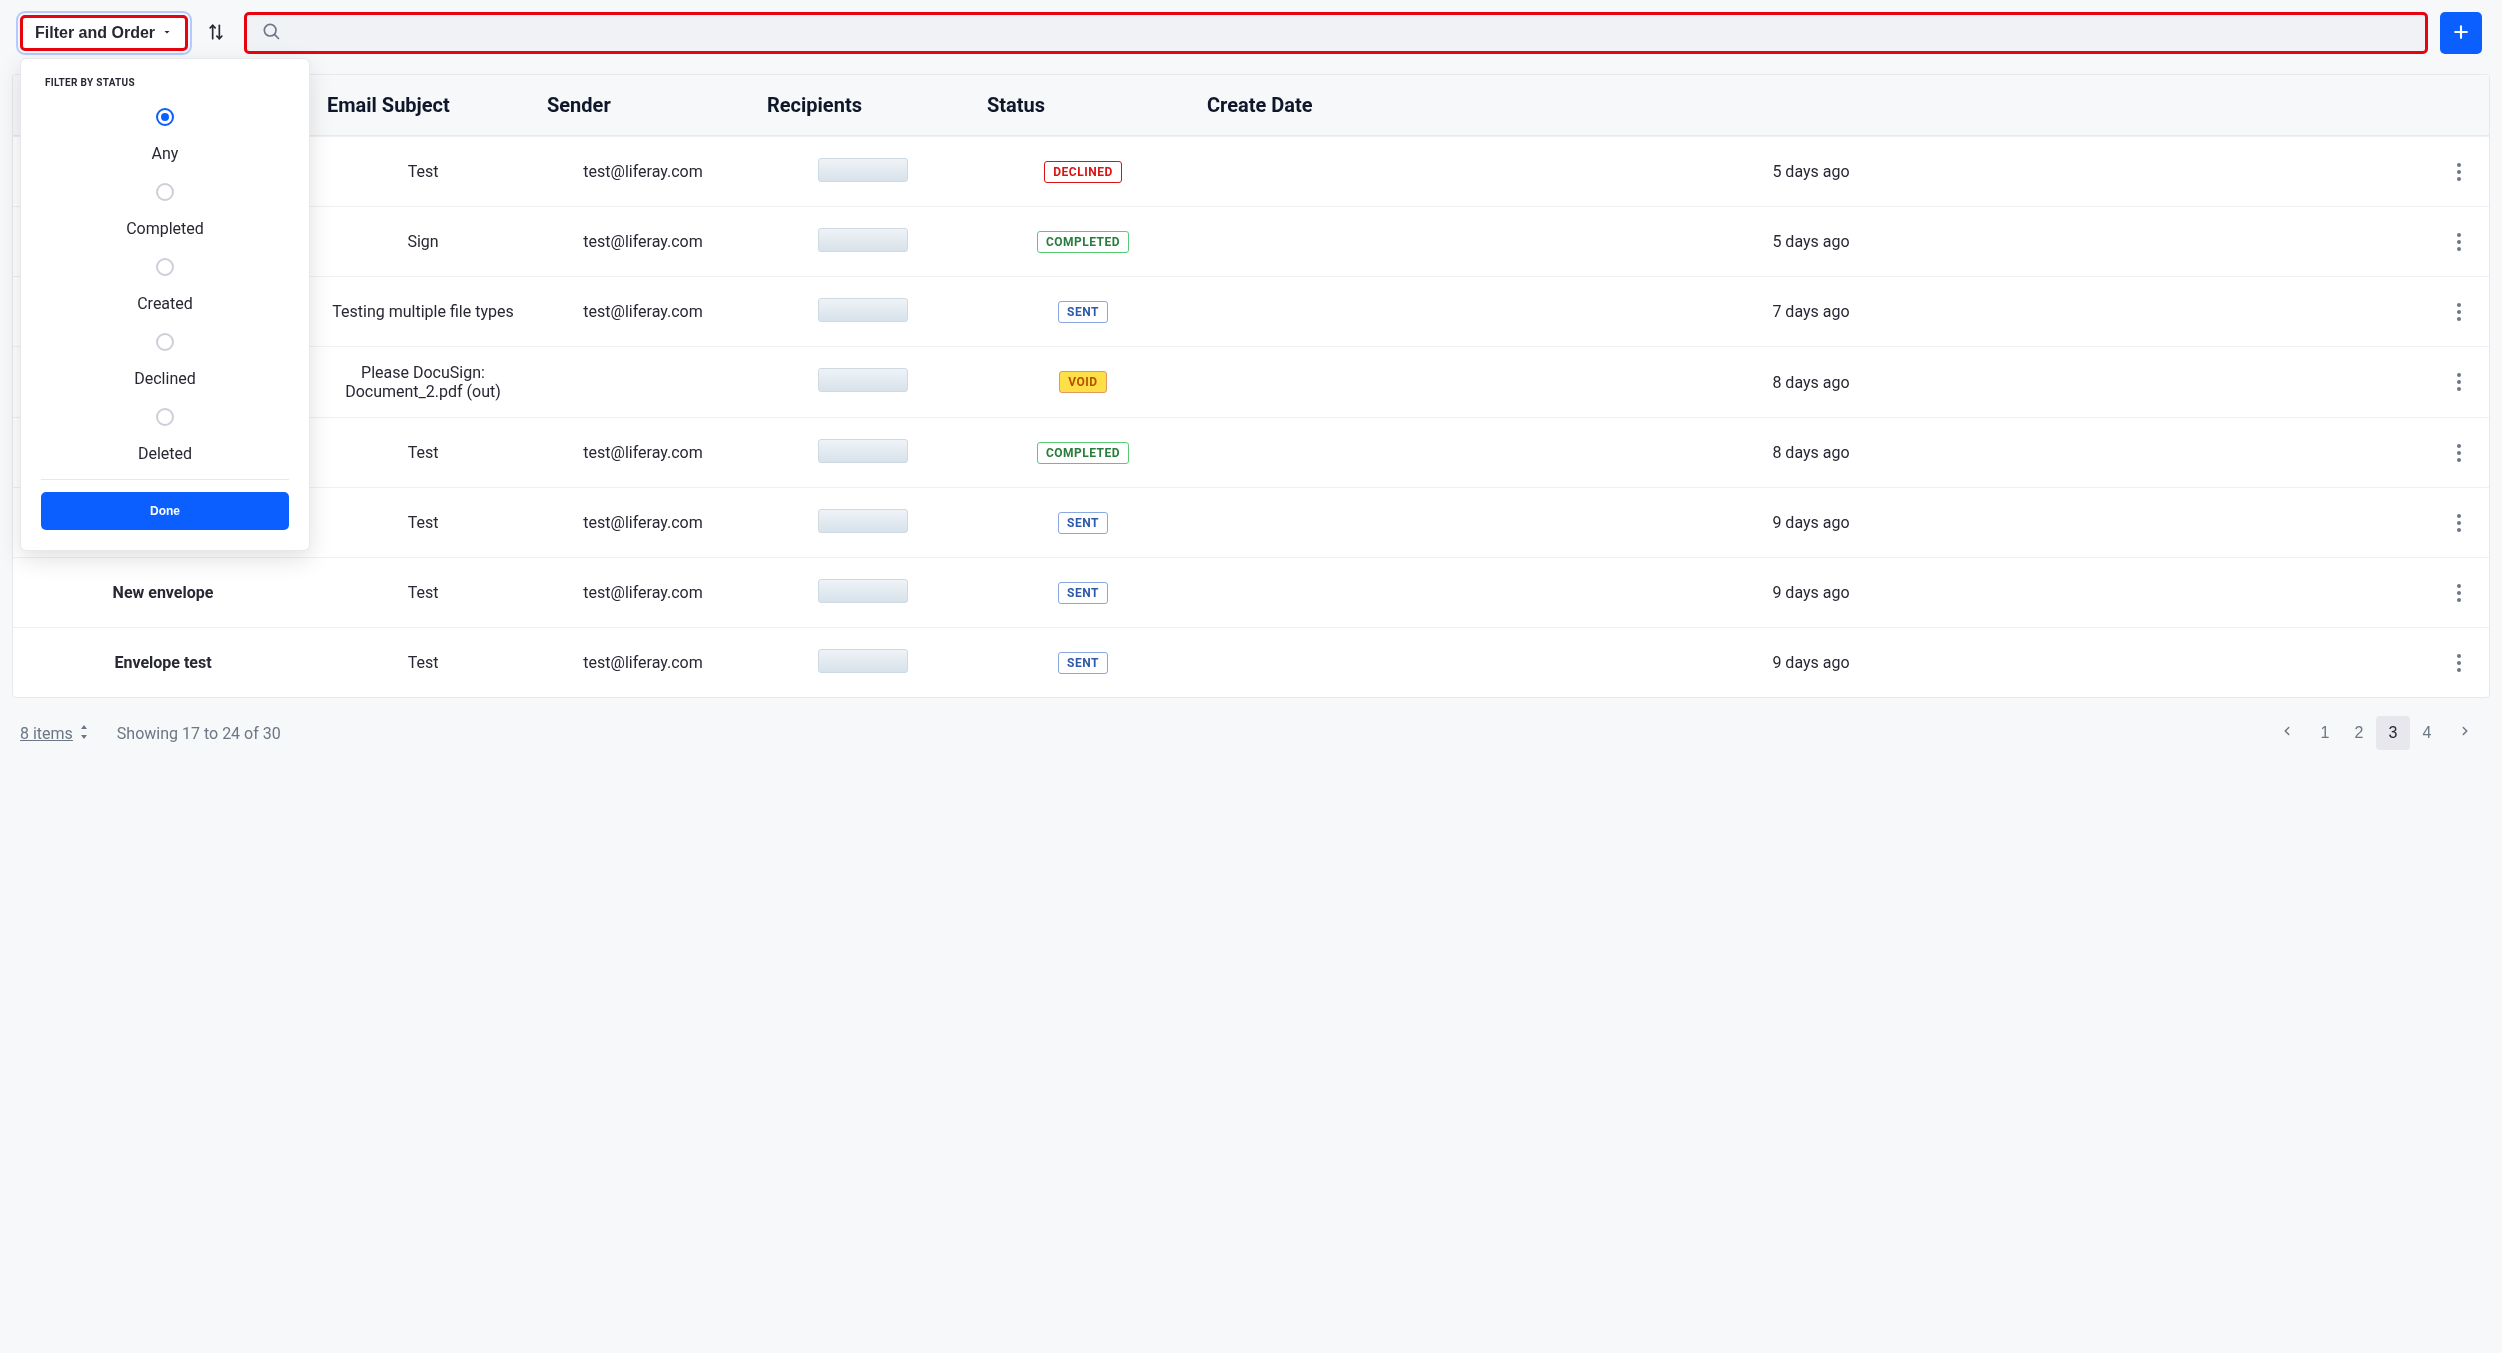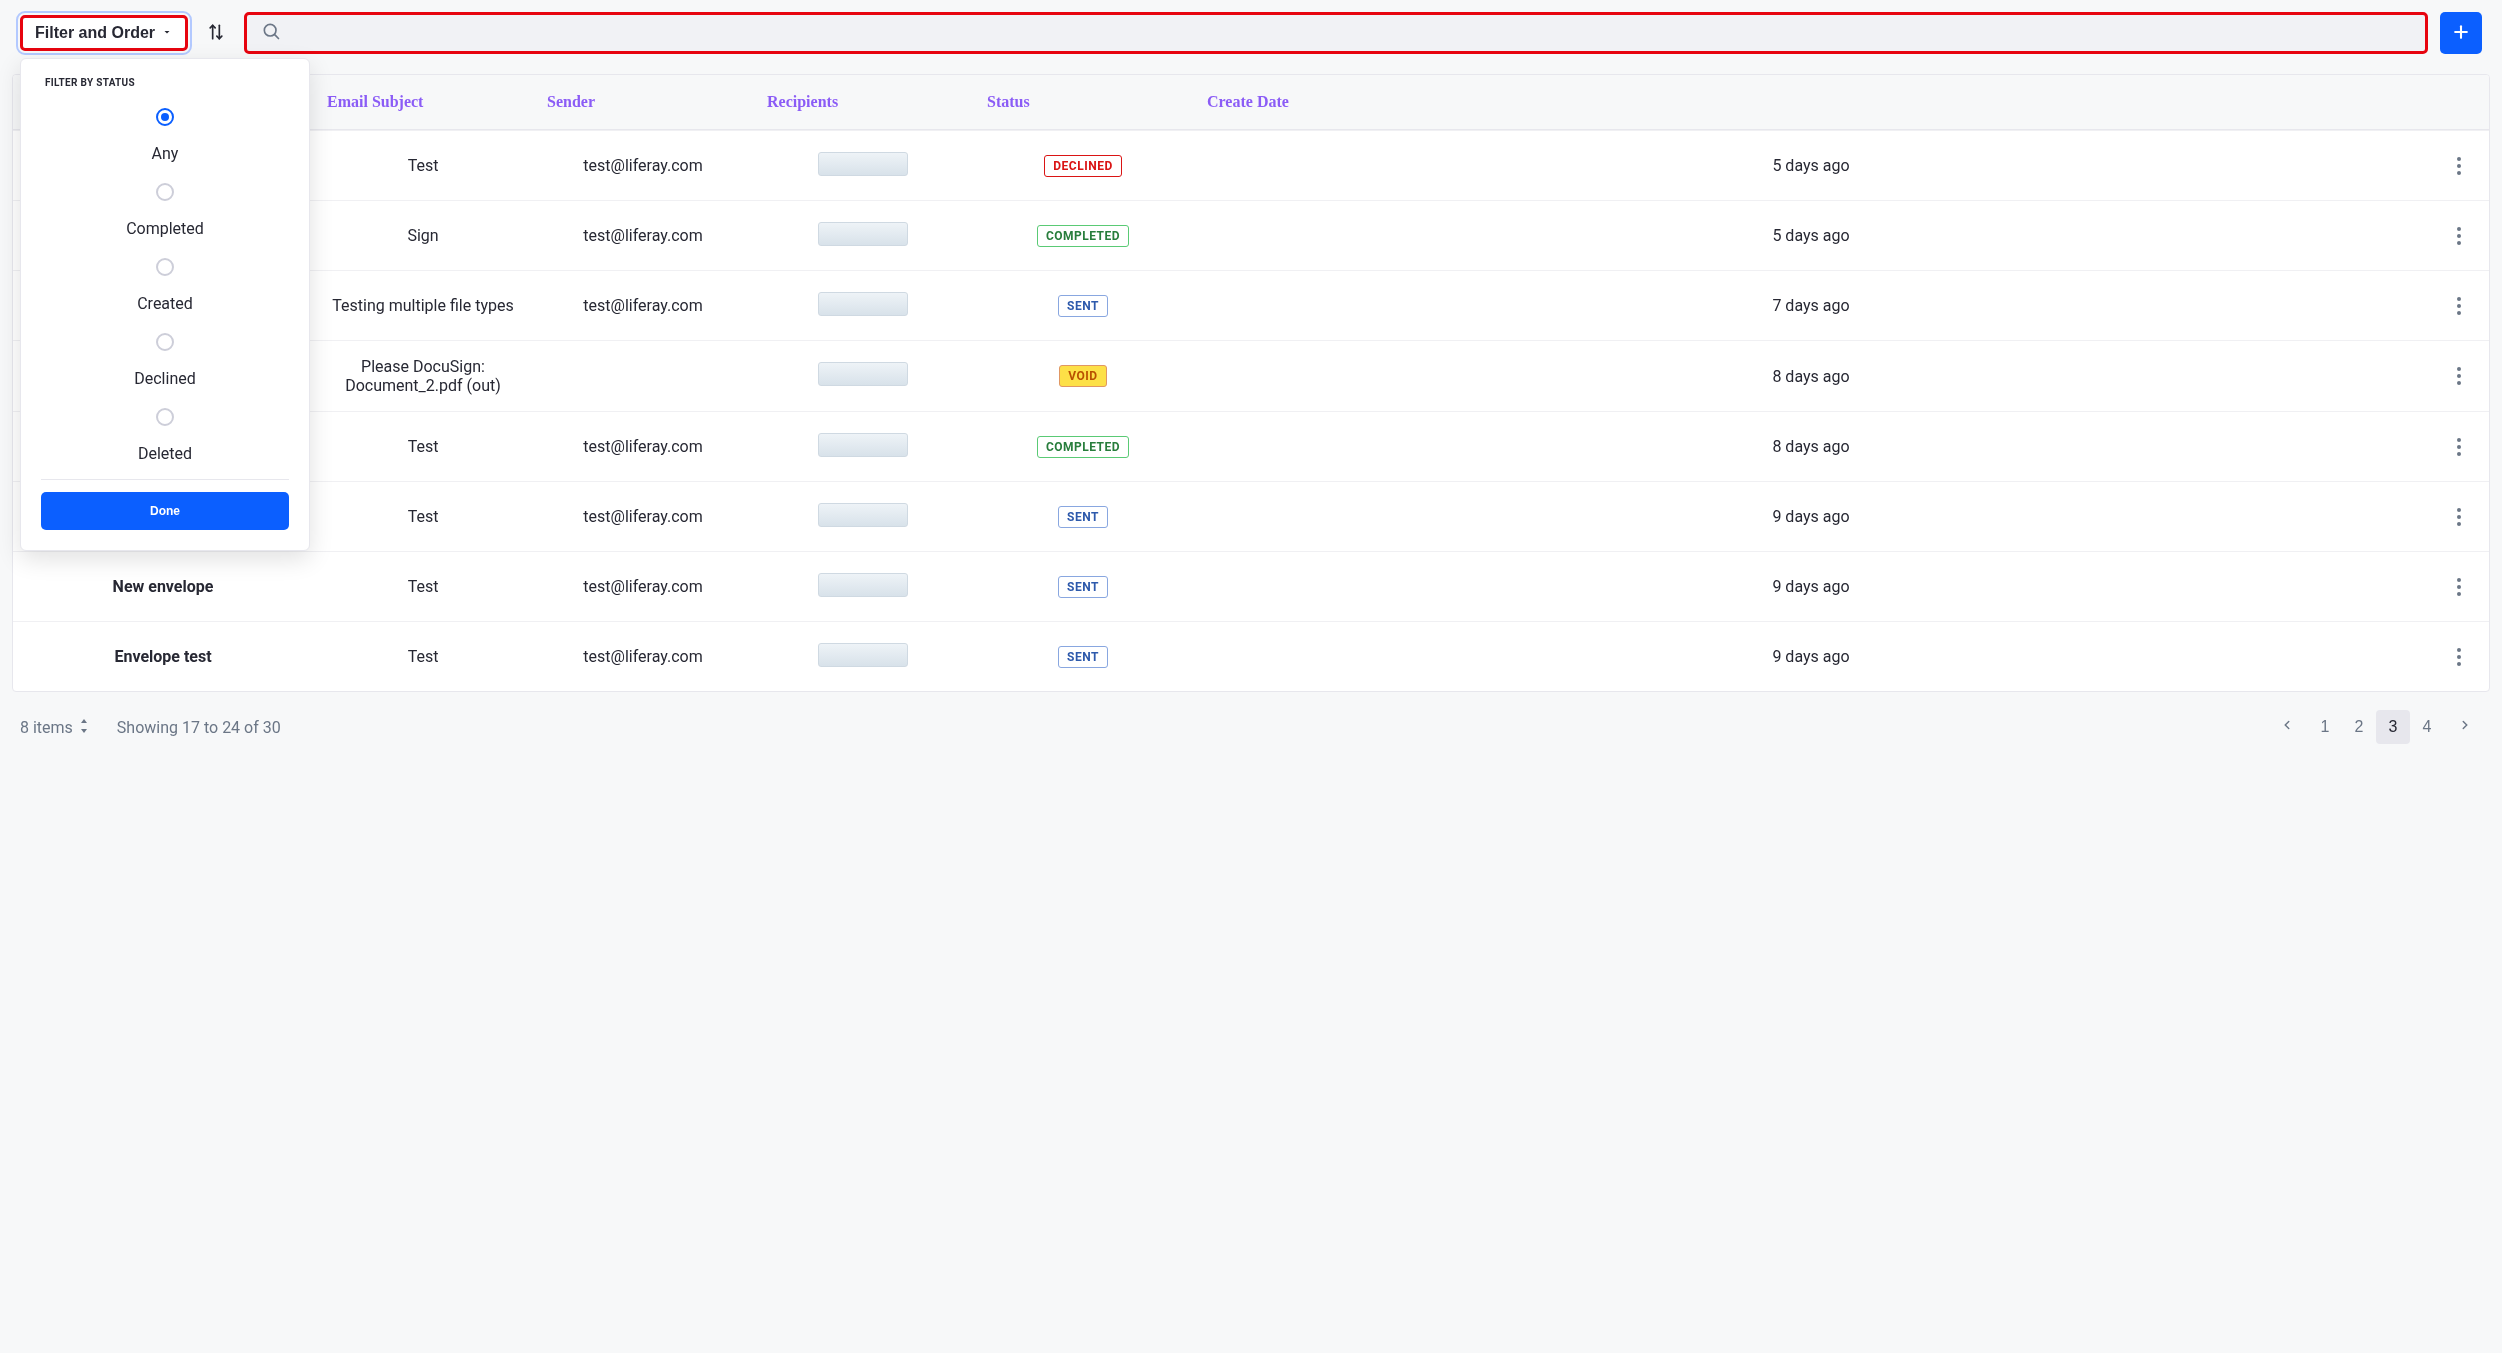--- a/index.html
+++ b/index.html
@@ -147,23 +147,22 @@
 }
 .thead {
   display: grid;
   grid-template-columns: 300px 220px 220px 220px 220px 1fr 60px;
   background: #f7f8f9;
   border-bottom: 1px solid #e7e7ed;
 }
 .th {
   padding: 18px 14px;
   font-weight: 700;
-  color: #8b5cf6;
-  font-size: 16px;
-  font-family: Liberation Serif, serif;
+  color: #0f172a;
+  font-size: 20px;
 }
 .tbody .tr {
   display: grid;
   grid-template-columns: 300px 220px 220px 220px 220px 1fr 60px;
   border-top: 1px solid #f0f0f3;
   align-items: center;
   min-height: 70px;
 }
 .td {
   padding: 16px 14px;
@@ -204,21 +203,21 @@
 .kebab svg { display:block; }
 
 .footer {
   display:flex;
   align-items:center;
   justify-content:space-between;
   padding: 18px 20px 28px;
   color:#6b7686;
 }
 .footer-left { display:flex; align-items:center; gap:28px; }
-.items-select { display:inline-flex; align-items:center; gap:6px; cursor:pointer; }
+.items-select { display:inline-flex; align-items:center; gap:6px; cursor:pointer;text-decoration:underline; }
 .pager {
   display:flex;
   align-items:center;
   gap:4px;
 }
 .page-btn {
   min-width:34px;
   height:34px;
   border:none;
   background:transparent;

